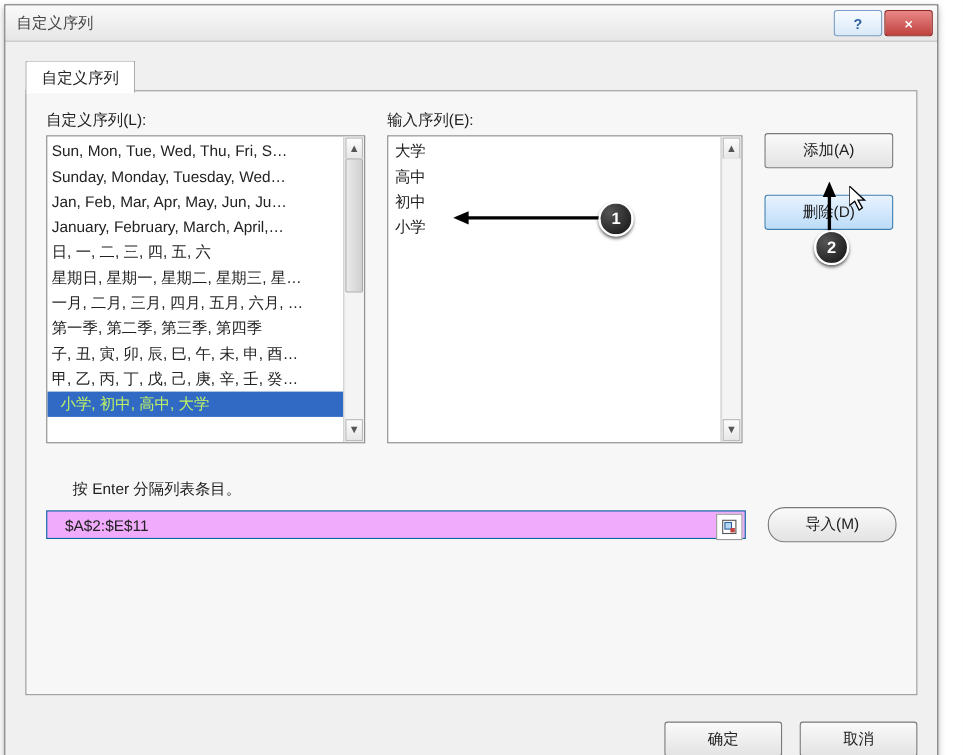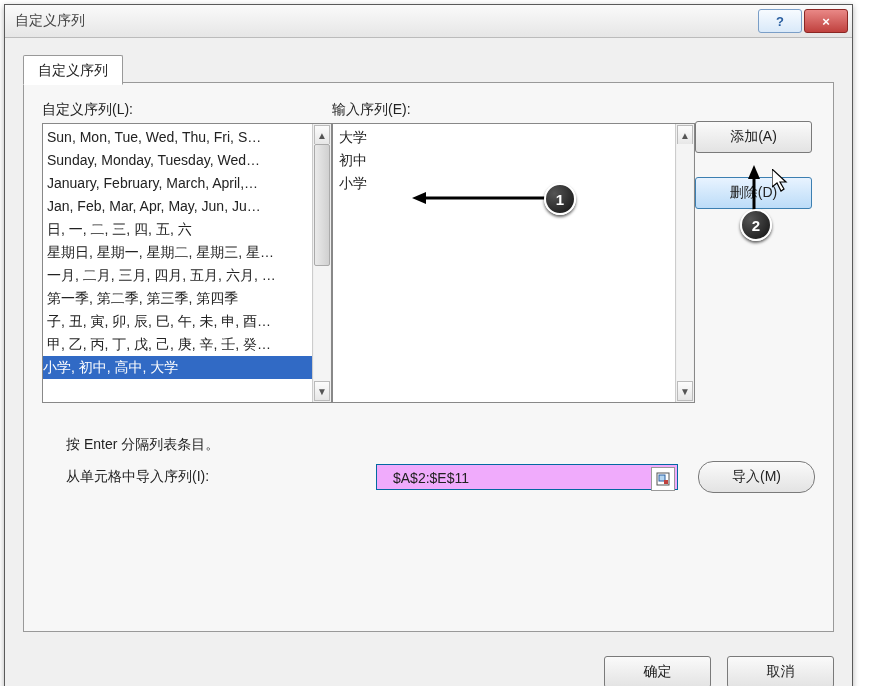--- a/index.html
+++ b/index.html
@@ -86,20 +86,21 @@
     border: 1px solid #999;
     background: #f7f7f7;
     padding: 18px 18px 50px 18px;
     position: relative;
     top: 0;
     z-index: 1;
     min-height: 480px;
   }
   .cols {
     display: flex;
+    gap: 20px;
   }
   .left-col { width: 290px; }
   .mid-col  { flex: 1; }
   .right-col{ width: 120px; padding-top: 20px; }
   .fld-label {
     display: block;
     margin-bottom: 4px;
     font-size: 14px;
   }
   .listbox, .entrybox {
@@ -114,23 +115,23 @@
   .listbox {
     width: 100%;
   }
   .listbox .lines {
     padding: 2px 4px;
     line-height: 23px;
     white-space: nowrap;
   }
   .listbox .selected-line {
     background: #316ac5;
-    color: #ffffff;
+    color: #bef264;
     margin: 0 -4px;
-    padding: 0 0;
+    padding: 0 12px;
   }
   .scrollbar {
     position: absolute;
     right: 0; top: 0; bottom: 0;
     width: 18px;
     background: #f0f0f0;
     border-left: 1px solid #ccc;
   }
   .scroll-arrow {
     height: 18px;
@@ -268,22 +269,22 @@
     <div class="content-frame">
 
       <div class="cols">
 
         <div class="left-col">
           <span class="fld-label">自定义序列(L):</span>
           <div class="listbox">
             <div class="lines">
               <div>Sun, Mon, Tue, Wed, Thu, Fri, S…</div>
               <div>Sunday, Monday, Tuesday, Wed…</div>
+              <div>Jan, Feb, Mar, Apr, May, Jun, Ju…</div>
               <div>January, February, March, April,…</div>
-              <div>Jan, Feb, Mar, Apr, May, Jun, Ju…</div>
               <div>日, 一, 二, 三, 四, 五, 六</div>
               <div>星期日, 星期一, 星期二, 星期三, 星…</div>
               <div>一月, 二月, 三月, 四月, 五月, 六月, …</div>
               <div>第一季, 第二季, 第三季, 第四季</div>
               <div>子, 丑, 寅, 卯, 辰, 巳, 午, 未, 申, 酉…</div>
               <div>甲, 乙, 丙, 丁, 戊, 己, 庚, 辛, 壬, 癸…</div>
               <div class="selected-line">小学, 初中, 高中, 大学</div>
             </div>
             <div class="scrollbar">
               <div class="scroll-arrow">▲</div>
@@ -293,20 +294,21 @@
               <div class="scroll-arrow" style="position:absolute;bottom:0;left:0;right:0;">▼</div>
             </div>
           </div>
         </div>
 
         <div class="mid-col">
           <span class="fld-label">输入序列(E):</span>
           <div class="entrybox">
             <div class="lines">
               <div>大学</div>
+              <div>高中</div>
               <div>初中</div>
               <div>小学</div>
             </div>
             <div class="scrollbar">
               <div class="scroll-arrow">▲</div>
               <div class="scroll-track"></div>
               <div class="scroll-arrow" style="position:absolute;bottom:0;left:0;right:0;">▼</div>
             </div>
           </div>
         </div>
@@ -316,21 +318,20 @@
           <div class="btn hl">删除(D)</div>
         </div>
 
       </div>
 
       <div class="info-text">
         <div>按 Enter 分隔列表条目。</div>
       </div>
 
       <div class="import-row">
-        <div class="import-label">从单元格中导入序列(I):</div>
         <div class="range-input">
           <span>$A$2:$E$11</span>
           <div class="refedit-icon">
             <svg width="16" height="16" viewBox="0 0 16 16">
               <rect x="2" y="2" width="12" height="12" fill="none" stroke="#555" stroke-width="1"></rect>
               <rect x="4" y="4" width="6" height="6" fill="#b5d6f2" stroke="#2a5fa0" stroke-width="1"></rect>
               <rect x="9" y="9" width="4" height="4" fill="#c0413e"></rect>
             </svg>
           </div>
         </div>

